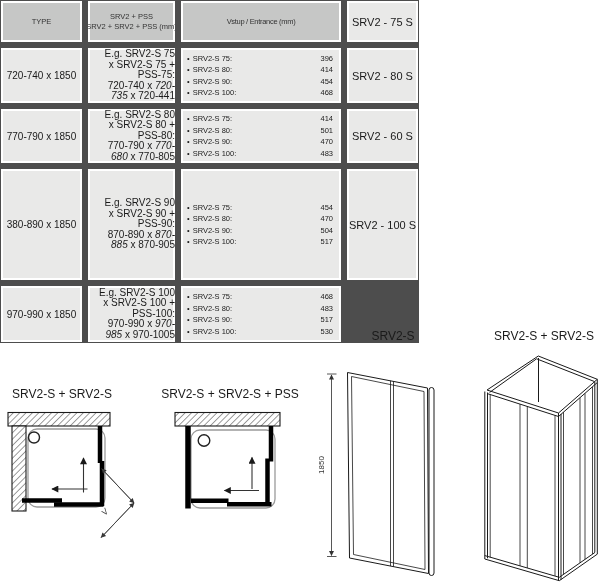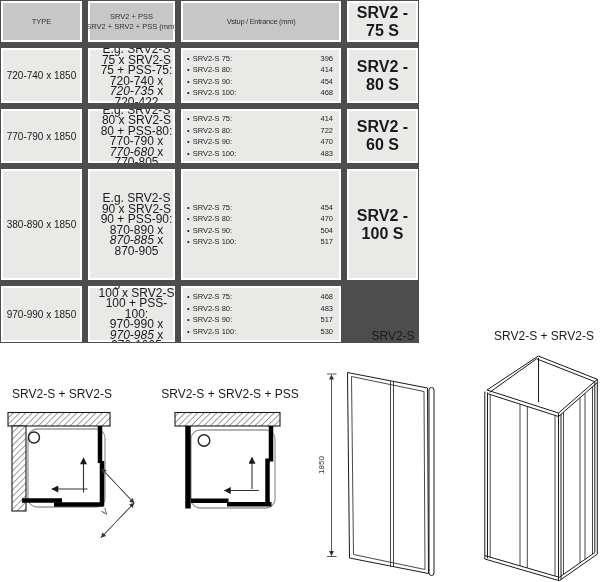--- a/index.html
+++ b/index.html
@@ -16,24 +16,24 @@
     gap:6px;background:#4d4d4d;border:1px solid #4d4d4d;
   }
   .cell{
     background:#e9e9e8;
     box-shadow:inset 0 0 0 2px #fff;
     display:flex;flex-direction:column;justify-content:center;align-items:center;
     text-align:center;overflow:hidden;
   }
   .cell.th{background:#c6c7c6;color:#333;font-size:7.5px;line-height:9.5px;white-space:nowrap;}
   .cell.th.tight{letter-spacing:-0.3px;}
-  .cell.type{font-weight:bold;font-size:16px;}
+  .cell.type{font-weight:normal;font-size:11px;}
   .cell.dim{font-size:10px;}
-  .cell.example{align-items:flex-start;text-align:center;padding-left:10px;
-                font-size:12px;line-height:10.5px;}
+  .cell.example{align-items:flex-start;text-align:right;padding-left:10px;
+                font-size:10px;line-height:10.5px;}
   .cell.entrance{align-items:stretch;text-align:left;font-size:7.5px;line-height:11.5px;
                  padding:0 5px 0 6px;}
   .ent-line{display:flex;white-space:nowrap;}
   .ent-line .bullet{margin-right:3px;}
   .ent-line .val{margin-left:auto;padding-right:3px;}
 
   
   svg.diagrams{position:absolute;left:0;top:330px;}
   .dtitle{font:12px "Liberation Sans",sans-serif;fill:#1a1a1a;}
   .dim-label{font:8px "Liberation Sans",sans-serif;fill:#333;}
@@ -56,21 +56,21 @@
     <div class="cell th">
       <div>SRV2 + PSS</div>
       <div>SRV2 + SRV2 + PSS (mm)</div>
     </div>
     <div class="cell th tight">Vstup / Entrance (mm)</div>
 
     <div class="cell type">SRV2 - 75 S</div>
     <div class="cell dim">720-740 x 1850</div>
     <div class="cell example">
       <div>E.g. SRV2-S 75 x SRV2-S 75 + PSS-75:</div>
-      <div><span>720-740 x </span><i>720-735</i><span> x 720-422</span></div>
+      <div><span>720-740 x </span><i>720-735</i><span> x 720-441</span></div>
     </div>
     <div class="cell entrance">
       <div class="ent-line">
           <span class="bullet">•</span>
           <span>SRV2-S 75:</span>
           <span class="val">396</span>
         </div>
       <div class="ent-line">
           <span class="bullet">•</span>
           <span>SRV2-S 80:</span>
@@ -96,21 +96,21 @@
     </div>
     <div class="cell entrance">
       <div class="ent-line">
           <span class="bullet">•</span>
           <span>SRV2-S 75:</span>
           <span class="val">414</span>
         </div>
       <div class="ent-line">
           <span class="bullet">•</span>
           <span>SRV2-S 80:</span>
-          <span class="val">722</span>
+          <span class="val">501</span>
         </div>
       <div class="ent-line">
           <span class="bullet">•</span>
           <span>SRV2-S 90:</span>
           <span class="val">470</span>
         </div>
       <div class="ent-line">
           <span class="bullet">•</span>
           <span>SRV2-S 100:</span>
           <span class="val">483</span>

